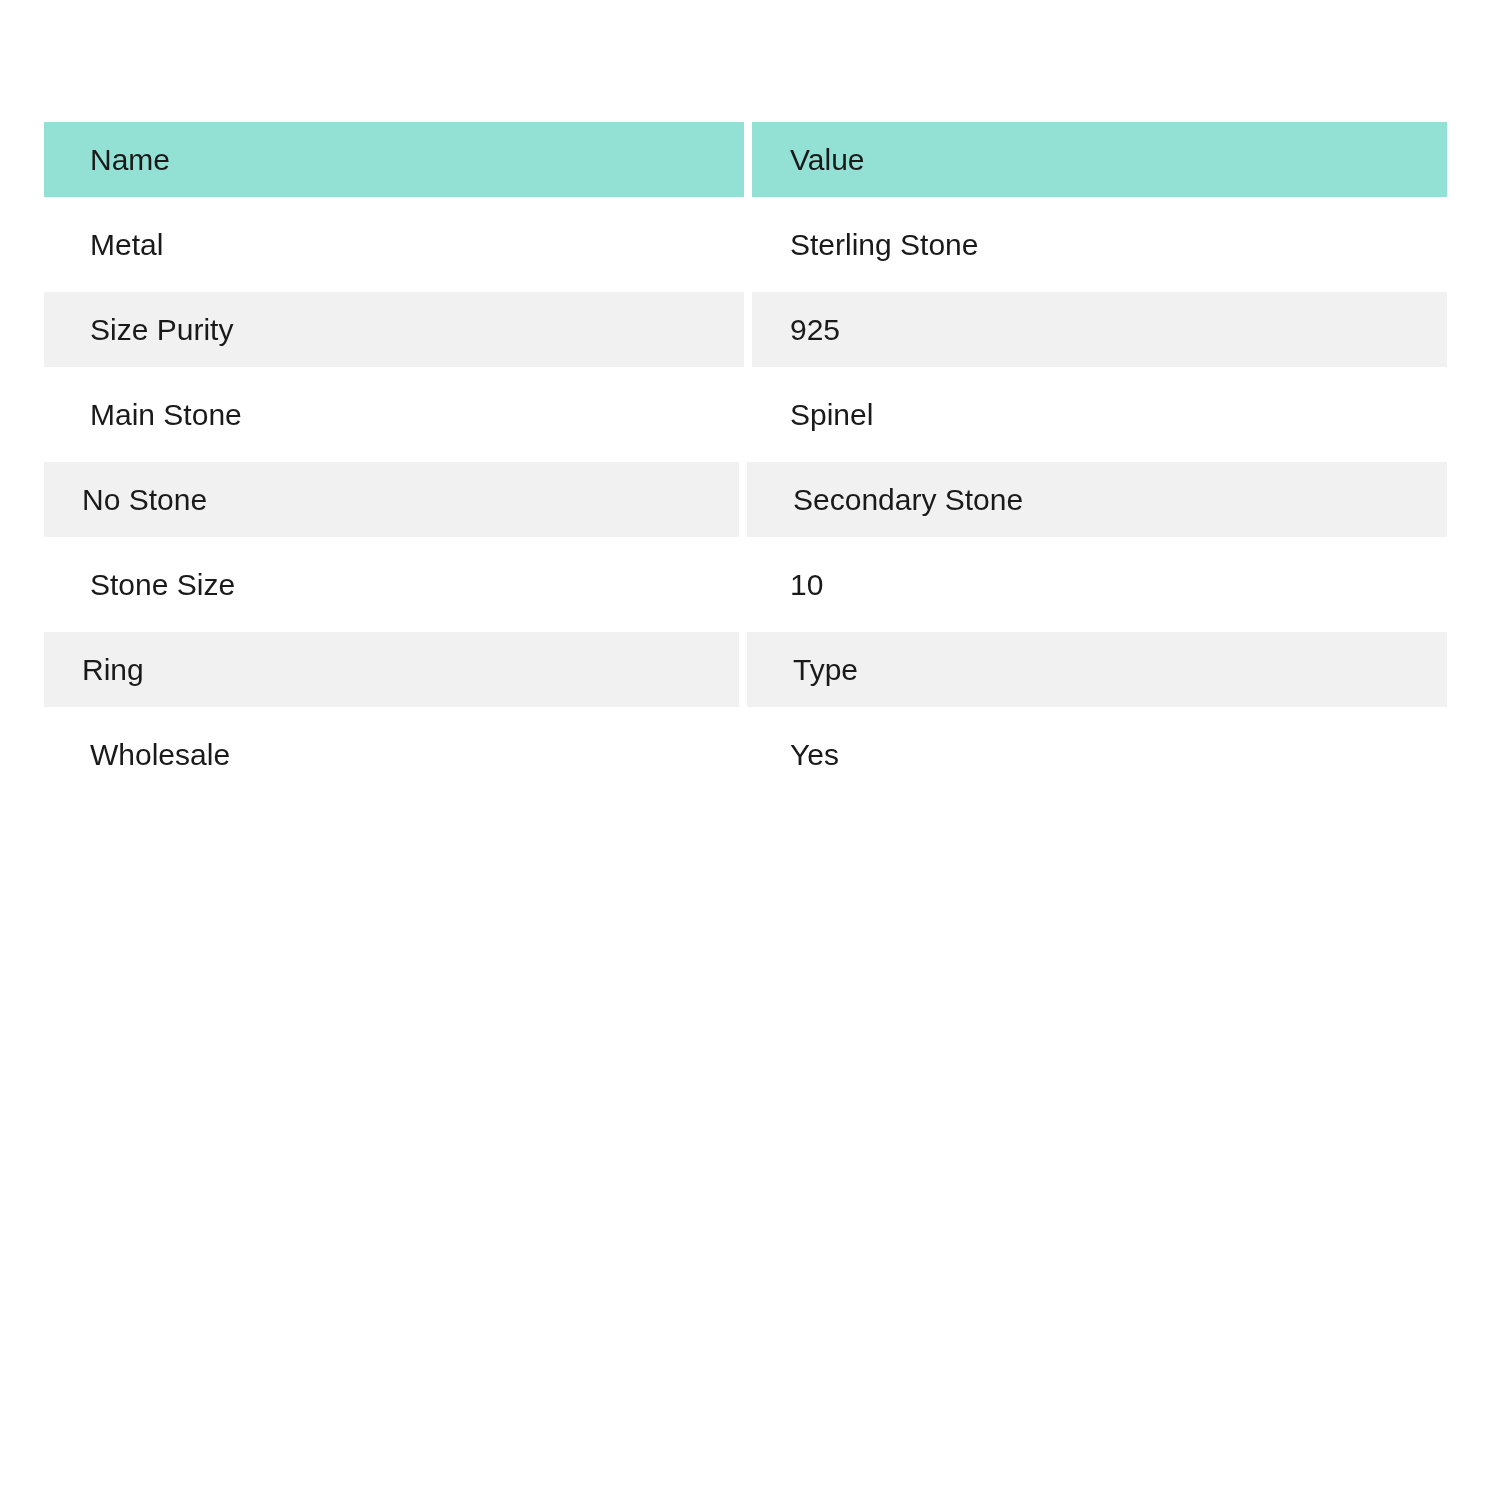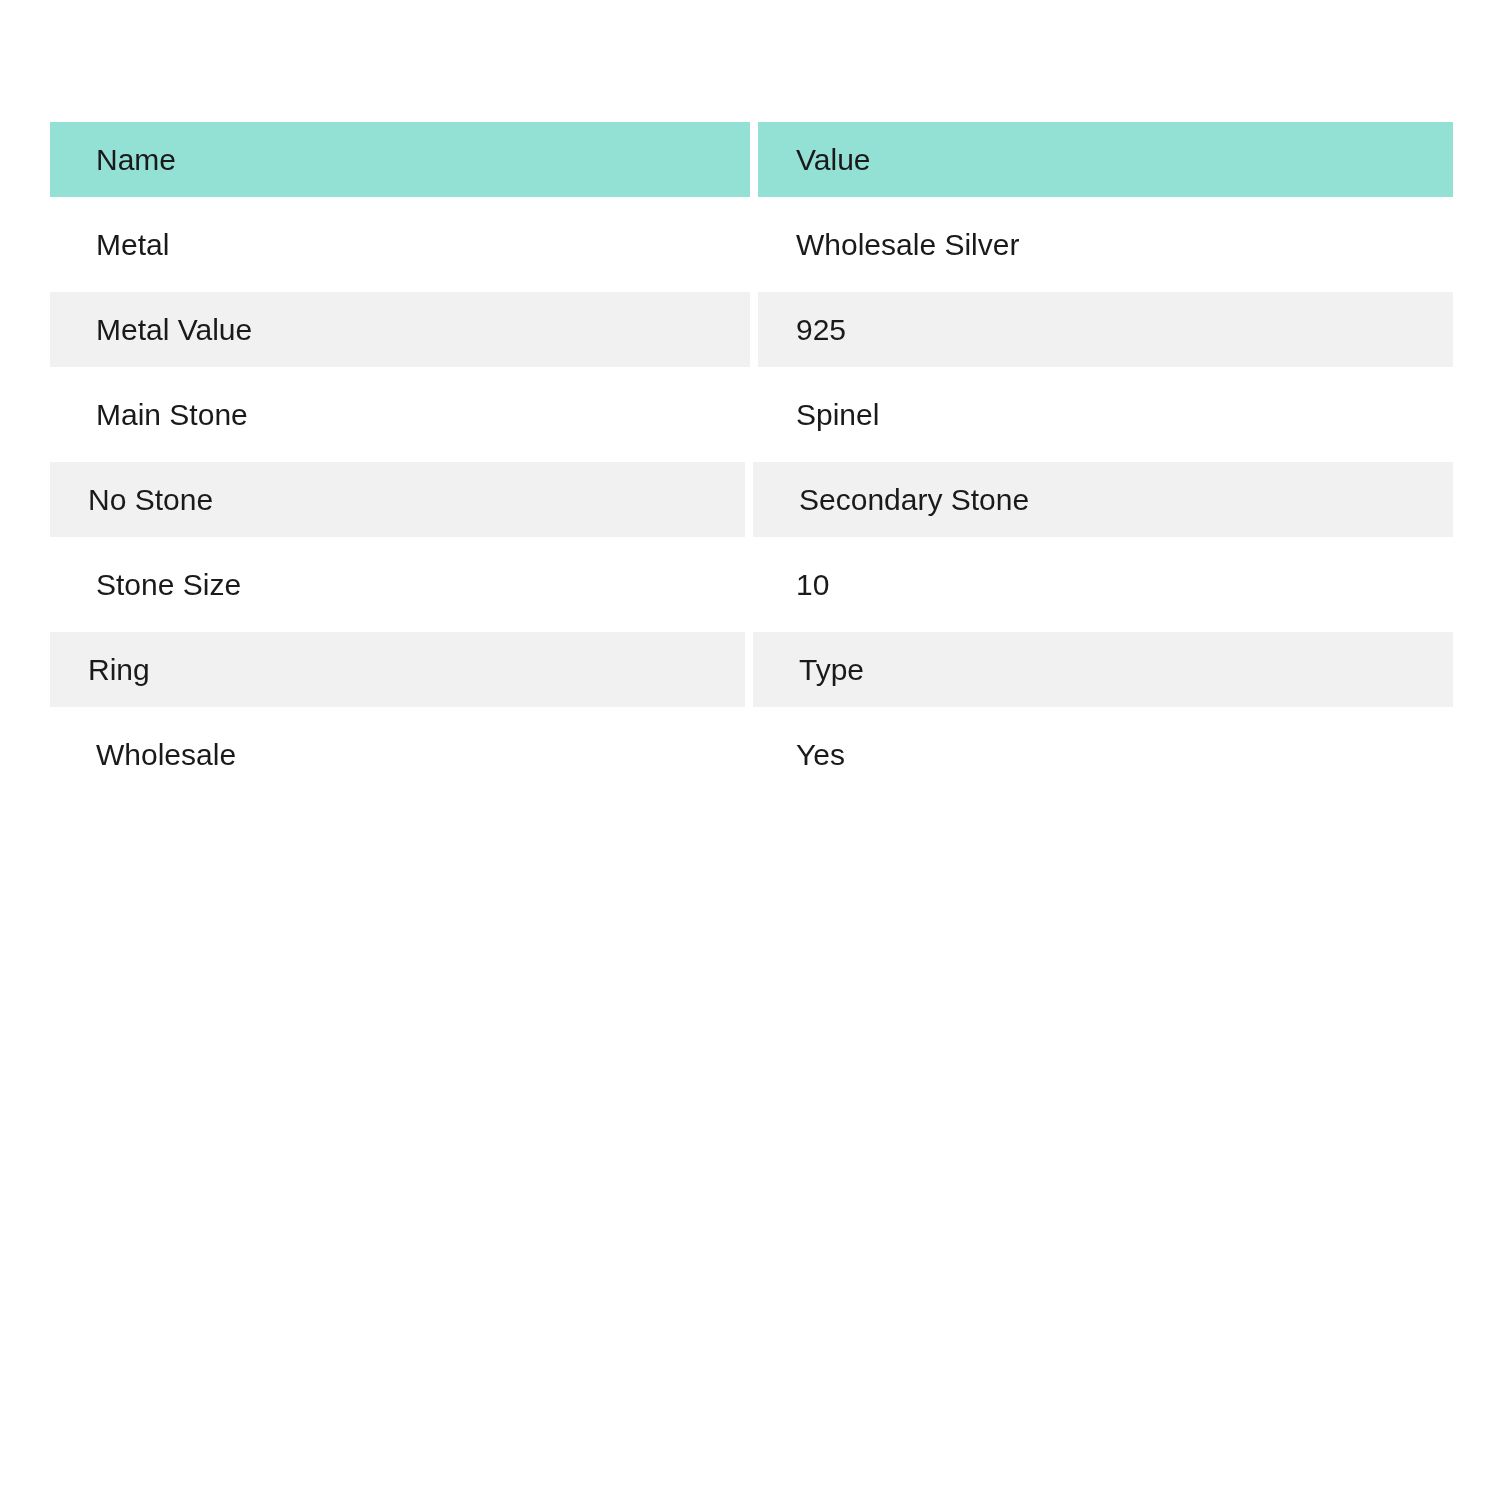--- a/index.html
+++ b/index.html
@@ -14,21 +14,21 @@
       margin: 0;
       padding: 0;
       width: 1500px;
       height: 1500px;
       background: var(--page-bg);
       font-family: "Liberation Sans", "DejaVu Sans", sans-serif;
       color: var(--text);
     }
     .table-wrap {
       position: absolute;
-      left: 46px;
+      left: 40px;
       top: 117px;
       width: 1411px;
     }
     .t-row {
       display: flex;
       height: 85px;
     }
     .t-cell {
       display: flex;
       align-items: center;
@@ -61,25 +61,25 @@
 
 <div class="table-wrap">
 
   <div class="t-row header">
     <div class="t-cell col-name">Name</div>
     <div class="t-cell col-value">Value</div>
   </div>
 
   <div class="t-row">
     <div class="t-cell col-name">Metal</div>
-    <div class="t-cell col-value">Wholesale Silver</div>
+    <div class="t-cell col-value">Sterling Stone</div>
   </div>
 
   <div class="t-row alt">
-    <div class="t-cell col-name">Metal Value</div>
+    <div class="t-cell col-name">Size Purity</div>
     <div class="t-cell col-value">925</div>
   </div>
 
   <div class="t-row">
     <div class="t-cell col-name">Main Stone</div>
     <div class="t-cell col-value">Spinel</div>
   </div>
 
   <div class="t-row alt">
     <div class="t-cell col-value">No Stone</div>

